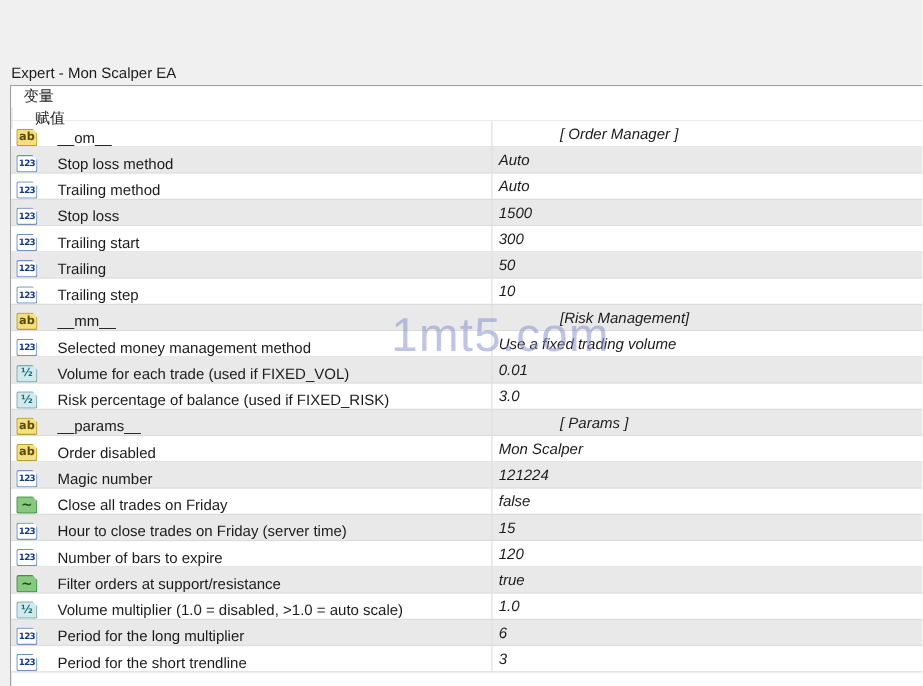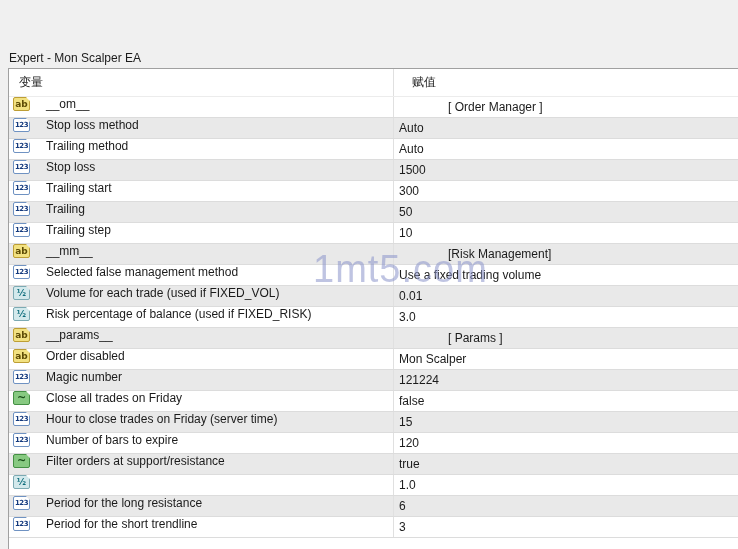--- a/index.html
+++ b/index.html
@@ -28,37 +28,38 @@
   }
 
   .table-wrap {
     position:absolute; left:8px; top:68px; right:0; bottom:0;
     background:#ffffff;
     border-left:1px solid #a0a0a0; border-top:1px solid #a0a0a0;
   }
   .thead {
     display:flex; height:28px; background:#ffffff;
     border-bottom:1px solid #ececec;
+    flex-direction:column;
   }
   .th { display:flex; align-items:center; font-size:12px; }
   .th-name { width:384px; padding-left:10px; }
   .th-value { flex:1; padding-left:18px; border-left:1px solid #e0e0e0; }
 
   .row {
     display:flex; height:21px; align-items:stretch;
     border-bottom:1px solid #dcdcdc; background:#ffffff;
   }
   .row.alt { background:#e9e9e9; }
   .cell-name {
-    width:384px; display:flex; align-items:flex-start;
+    width:384px; display:flex; align-items:flex-end;
     padding-left:4px; white-space:nowrap; overflow:hidden;
   }
   .cell-value {
     flex:1; display:flex; align-items:center; padding-left:5px;
-    border-left:1px solid #e0e0e0; white-space:nowrap; overflow:hidden;
+    border-left:1px solid #e0e0e0; white-space:nowrap; overflow:hidden;font-style:italic;
   }
   .cell-value.section { padding-left:54px; }
   .param-name { margin-left:16px; }
 
   .icon {
     width:17px; height:14px; flex:0 0 17px;
     display:flex; align-items:center; justify-content:center;
     font-weight:bold; border-radius:2px;
     clip-path:polygon(0 0, 76% 0, 100% 30%, 100% 100%, 0 100%);
     font-family:"DejaVu Sans",sans-serif;
@@ -142,21 +143,21 @@
         <div class="row alt">
     <div class="cell-name">
       <span class="icon icon-string">ab</span>
       <span class="param-name">__mm__</span>
     </div>
     <div class="cell-value section">[Risk Management]</div>
   </div>
         <div class="row">
     <div class="cell-name">
       <span class="icon icon-integer">123</span>
-      <span class="param-name">Selected false management method</span>
+      <span class="param-name">Selected money management method</span>
     </div>
     <div class="cell-value">Use a fixed trading volume</div>
   </div>
         <div class="row alt">
     <div class="cell-name">
       <span class="icon icon-double">½</span>
       <span class="param-name">Volume for each trade (used if FIXED_VOL)</span>
     </div>
     <div class="cell-value">0.01</div>
   </div>
@@ -212,27 +213,28 @@
         <div class="row alt">
     <div class="cell-name">
       <span class="icon icon-boolean">~</span>
       <span class="param-name">Filter orders at support/resistance</span>
     </div>
     <div class="cell-value">true</div>
   </div>
         <div class="row">
     <div class="cell-name">
       <span class="icon icon-double">½</span>
+      <span class="param-name">Volume multiplier (1.0 = disabled, &gt;1.0 = auto scale)</span>
     </div>
     <div class="cell-value">1.0</div>
   </div>
         <div class="row alt">
     <div class="cell-name">
       <span class="icon icon-integer">123</span>
-      <span class="param-name">Period for the long resistance</span>
+      <span class="param-name">Period for the long multiplier</span>
     </div>
     <div class="cell-value">6</div>
   </div>
         <div class="row">
     <div class="cell-name">
       <span class="icon icon-integer">123</span>
       <span class="param-name">Period for the short trendline</span>
     </div>
     <div class="cell-value">3</div>
   </div>

